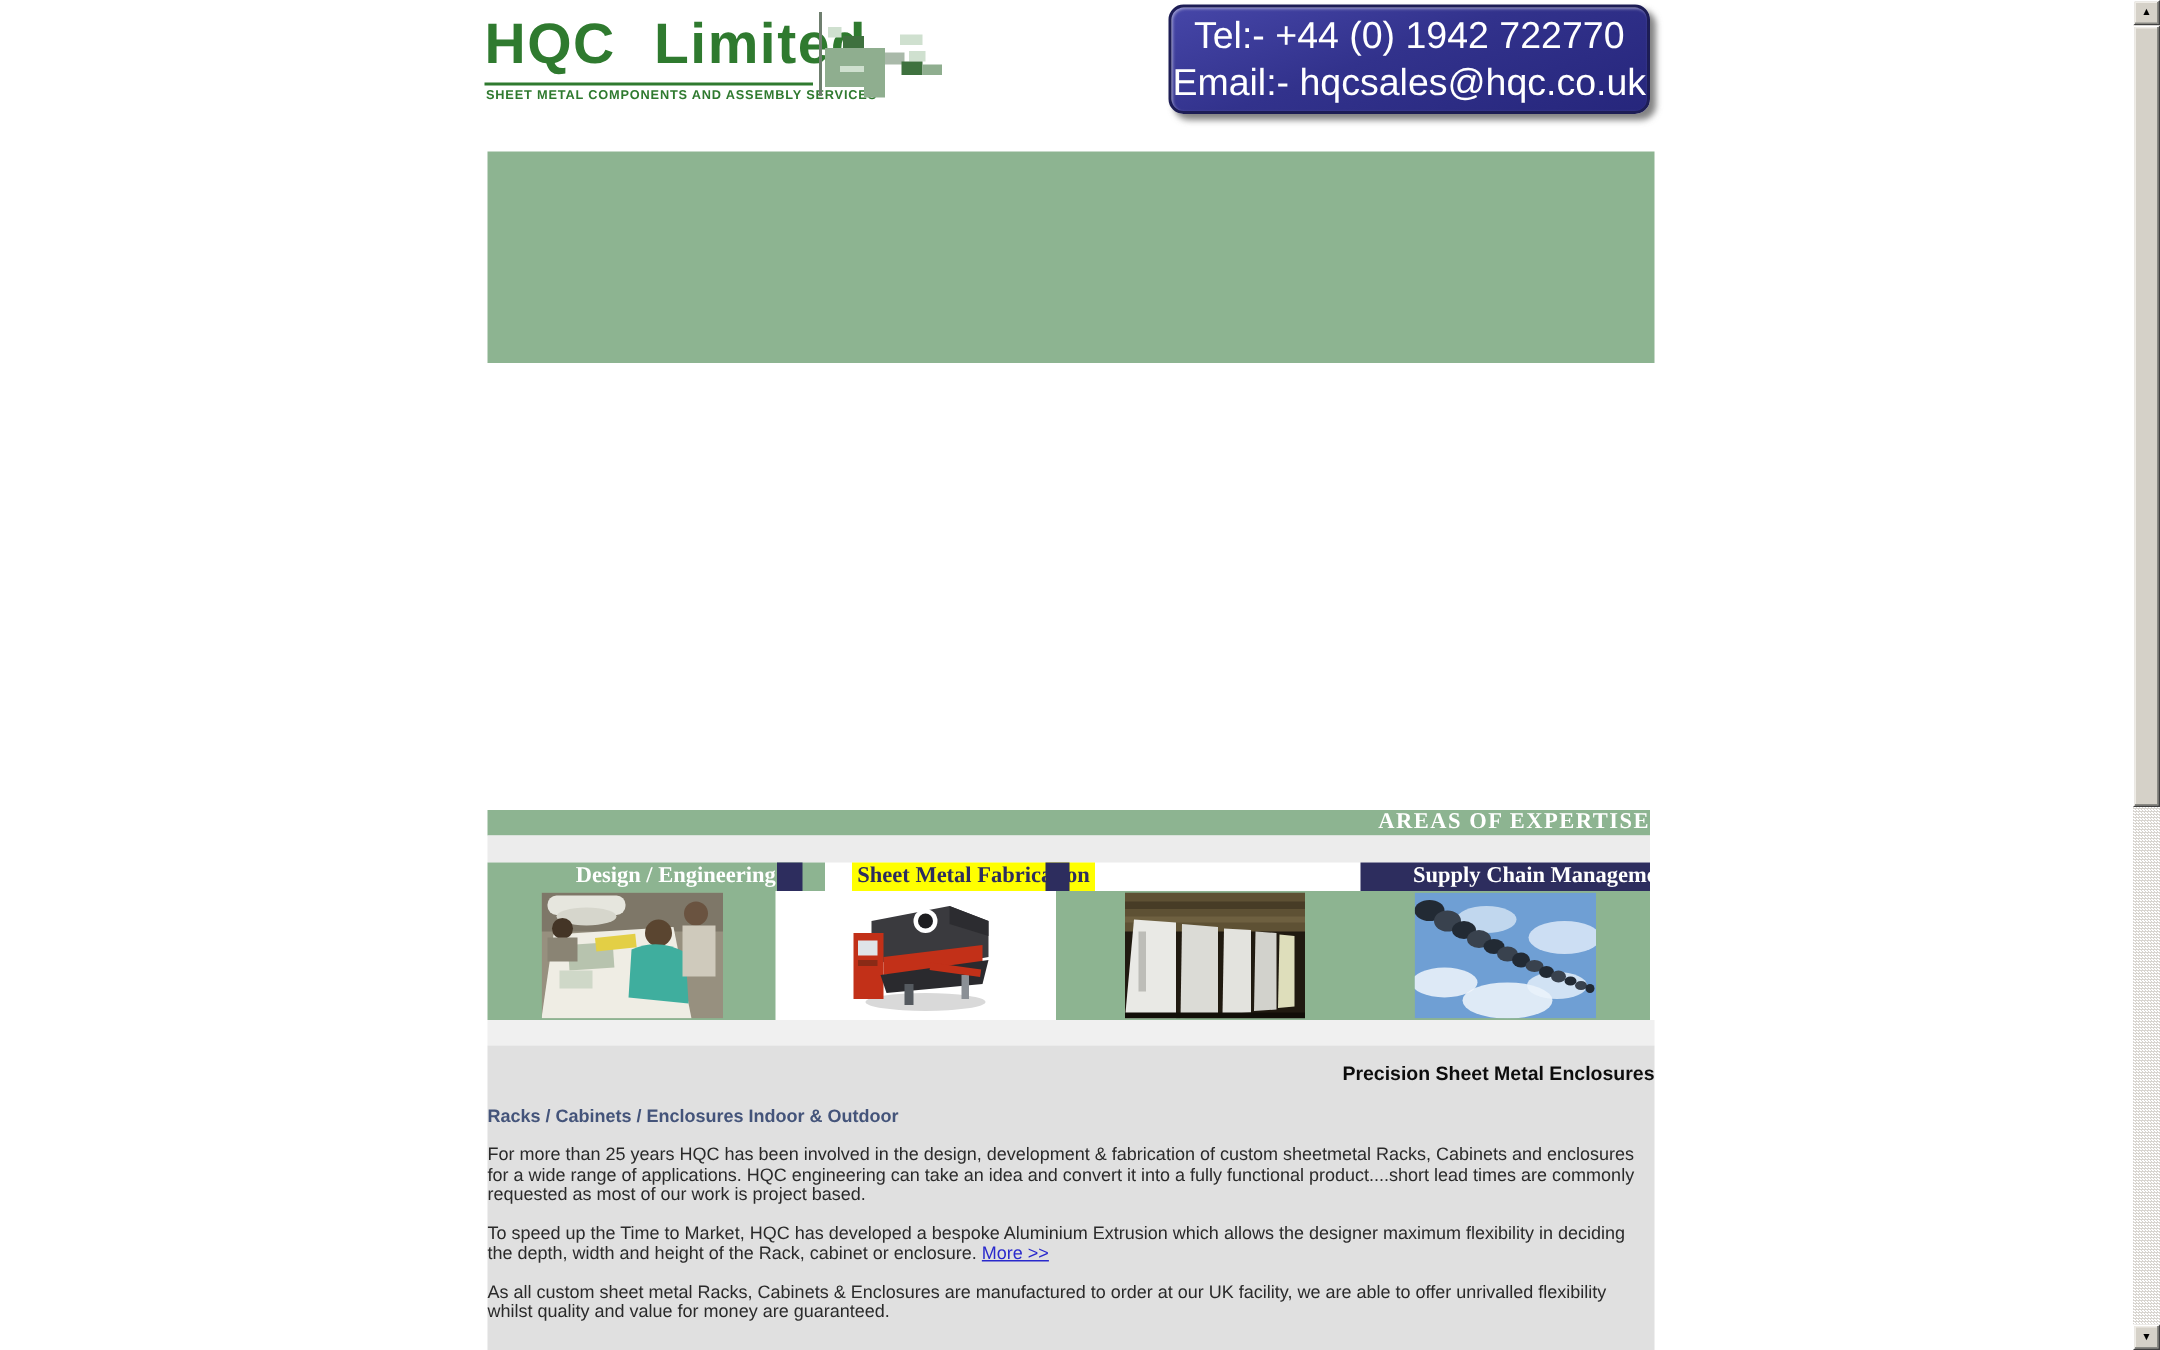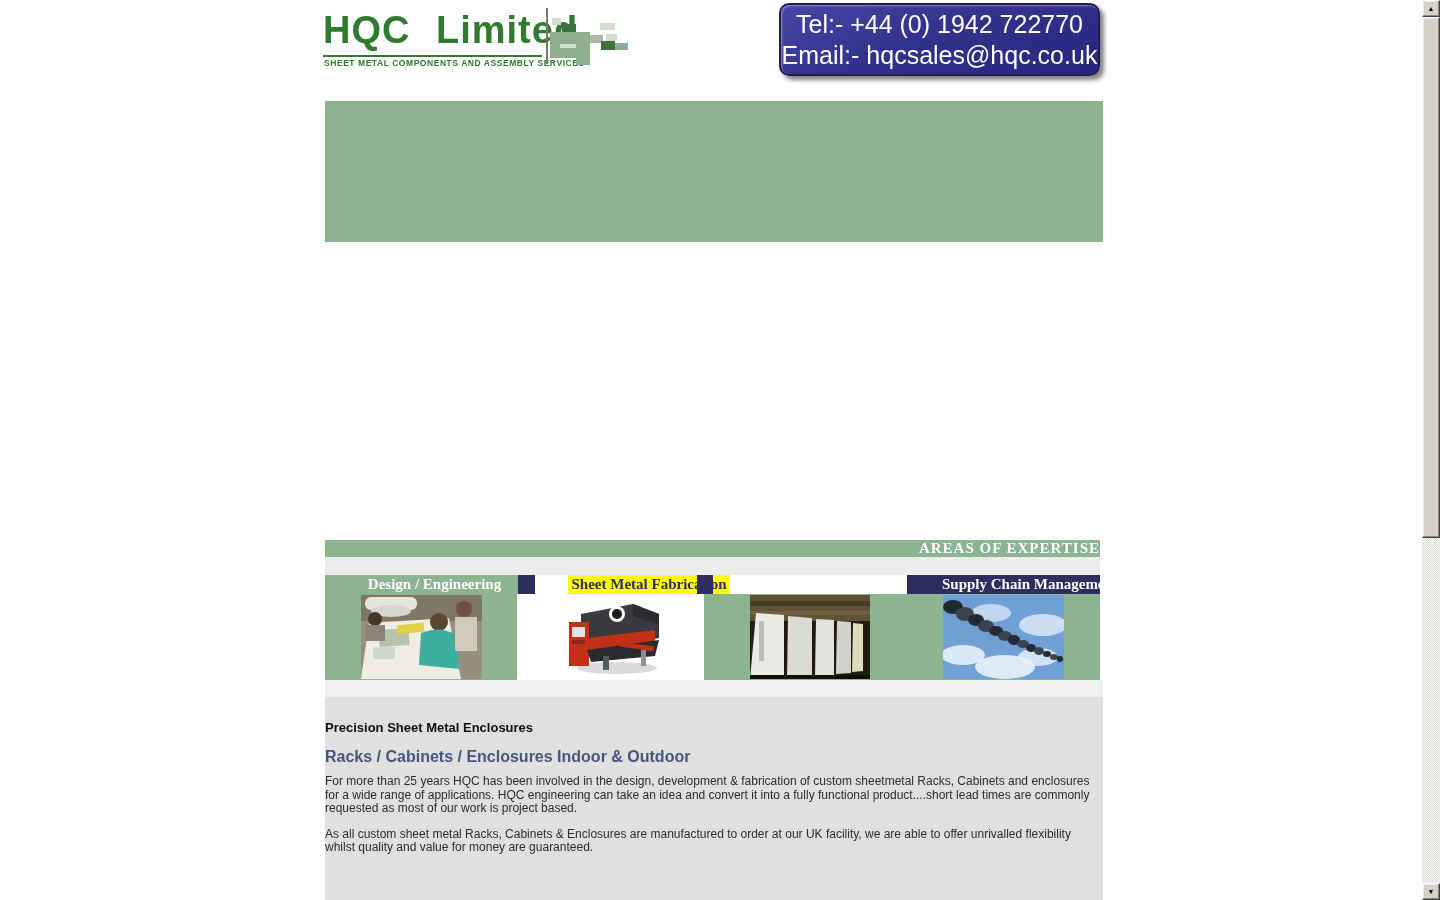--- a/index.html
+++ b/index.html
@@ -42,22 +42,22 @@
   .col-spacer { position:absolute; top:575px; height:19px; background:#2d2d5e; }
 
   .photo-strip { position:absolute; left:325px; top:594px; width:775px; height:86px; background:#8db491; }
   .photo-strip-white { position:absolute; left:192px; top:0; width:187px; height:86px; background:#ffffff; }
   .photo { position:absolute; overflow:hidden; }
   .photo svg { display:block; }
 
   
   .strip-below { position:absolute; left:325px; top:680px; width:778px; height:17px; background:#f0f0f0; }
   .content { position:absolute; left:325px; top:697px; width:778px; height:210px; background:#e0e0e0; color:#2a2a2a; font-size:12px; line-height:13.5px; }
-  .content-heading { margin-top:24px; text-align:left; font-weight:bold; font-size:13px; color:#0d0d0d; }
-  .content-subheading { margin-top:15px; font-weight:bold; font-size:16px; color:#44547a; }
+  .content-heading { margin-top:12px; text-align:right; font-weight:bold; font-size:13px; color:#0d0d0d; }
+  .content-subheading { margin-top:15px; font-weight:bold; font-size:12px; color:#44547a; }
   .content p.body-para { margin-top:12px; width:768px; }
   .more-link { color:#2929cc; text-decoration:underline; cursor:pointer; }
 
   
   .scrollbar { position:absolute; right:0; top:0; width:18px; height:900px; }
   .sb-track { position:absolute; left:0; top:0; width:18px; height:900px; background:repeating-conic-gradient(#ffffff 0% 25%, #d8d5d0 0% 50%) 0 0 / 2px 2px; }
   .sb-btn, .sb-thumb { position:absolute; left:0; width:18px; background:#d5d1c8; border-top:1px solid #ffffff; border-left:1px solid #ffffff; border-right:1px solid #404040; border-bottom:1px solid #404040; box-shadow: inset -1px -1px 0 #8a8a84, inset 1px 1px 0 #efece6; }
   .sb-btn { height:17px; display:flex; align-items:center; justify-content:center; font-size:7px; color:#000; cursor:pointer; }
   .sb-up { top:0; }
   .sb-down { bottom:0; }
@@ -92,21 +92,21 @@
     <div class="contact-line">Tel:- +44 (0) 1942 722770</div>
     <div class="contact-line">Email:- hqcsales@hqc.co.uk</div>
   </div>
 
 
   <div class="hero-banner"></div>
 
   <div class="areas-bar">AREAS OF EXPERTISE</div>
   <div class="areas-gap"></div>
 
-  <div class="col-head green" style="left:325px;width:193px;padding-left:26px;">Design / Engineering</div>
+  <div class="col-head green" style="left:325px;width:225px;padding-left:26px;">Design / Engineering</div>
   <div class="col-spacer" style="left:518px;width:17px;"></div>
   <div class="col-head yellow" style="left:535px;width:162px;">Sheet Metal Fabrication</div>
   <div class="col-spacer" style="left:697px;width:16px;"></div>
   <div class="col-head green" style="left:713px;width:194px;margin-top:47px;">Assembly services</div>
   <div class="col-head navy" style="left:907px;width:193px;padding-left:35px;">Supply Chain Management</div>
 
   <div class="photo-strip">
     <div class="photo-strip-white"></div>
   </div>
 
@@ -189,20 +189,21 @@
       </g>
     </svg>
   </div>
 
   <div class="strip-below"></div>
 
   <div class="content">
     <div class="content-heading">Precision Sheet Metal Enclosures</div>
     <div class="content-subheading">Racks / Cabinets / Enclosures Indoor &amp; Outdoor</div>
     <p class="body-para">For more than 25 years HQC has been involved in the design, development &amp; fabrication of custom sheetmetal Racks, Cabinets and enclosures for a wide range of applications. HQC engineering can take an idea and convert it into a fully functional product....short lead times are commonly requested as most of our work is project based.</p>
+    <p class="body-para"><span>To speed up the Time to Market, HQC has developed a bespoke Aluminium Extrusion which allows the designer maximum flexibility in deciding the depth, width and height of the Rack, cabinet or enclosure.</span> <a class="more-link">More &gt;&gt;</a></p>
     <p class="body-para">As all custom sheet metal Racks, Cabinets &amp; Enclosures are manufactured to order at our UK facility, we are able to offer unrivalled flexibility whilst quality and value for money are guaranteed.</p>
   </div>
 
   <div class="scrollbar">
     <div class="sb-track"></div>
     <div class="sb-btn sb-up">
         <span>▲</span>
       </div>
     <div class="sb-thumb"></div>
     <div class="sb-btn sb-down">

